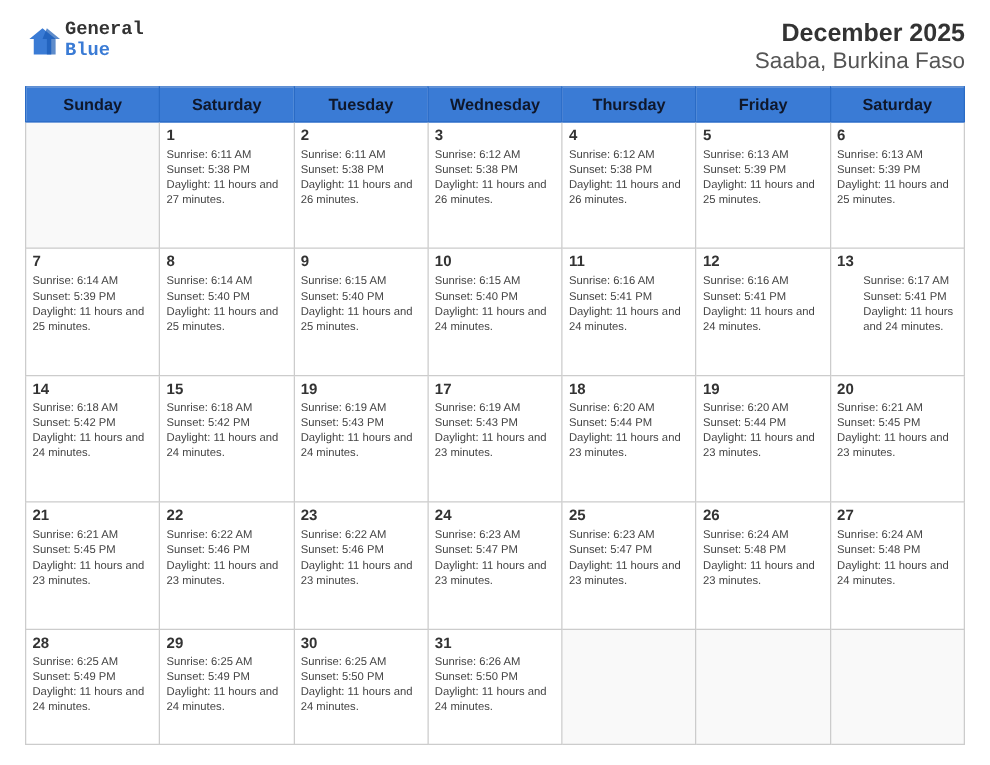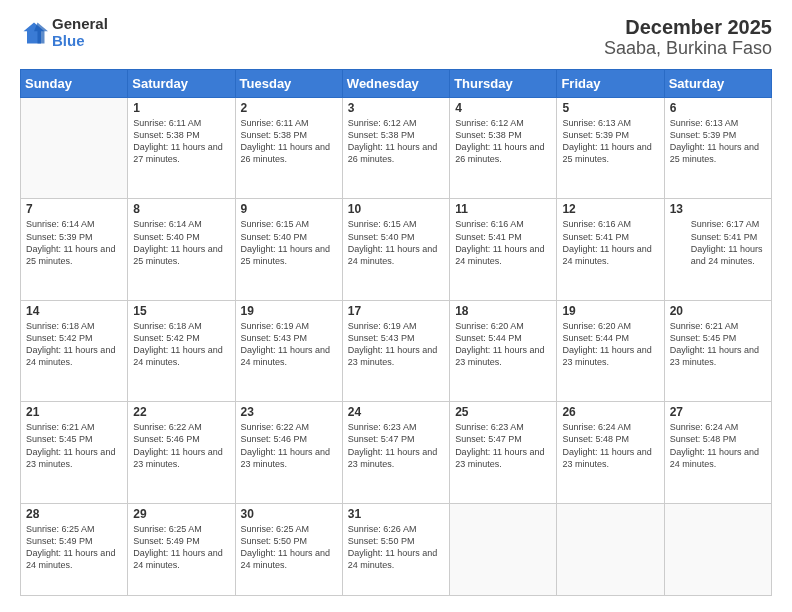--- a/index.html
+++ b/index.html
@@ -27,20 +27,21 @@
       display: flex;
       align-items: center;
       gap: 4px;
     }
     .logo-text {
       display: flex;
       flex-direction: column;
       font-size: 15px;
       font-weight: bold;
       line-height: 1.1;
+      font-family: Liberation Mono, monospace;
     }
     .logo-general { color: #333; }
     .logo-blue { color: #3a7bd5; }
     .logo-icon {
       width: 28px;
       height: 28px;
     }
     .title-area {
       text-align: right;
     }
@@ -56,22 +57,22 @@
     }
     .calendar {
       flex: 1;
       border: 1px solid #ccc;
       border-collapse: collapse;
       width: 100%;
       table-layout: fixed;
     }
     .calendar th {
       background-color: #3a7bd5;
-      color: #ffffff;
-      text-align: left;
+      color: #0f172a;
+      text-align: center;
       padding: 6px 4px;
       font-size: 13px;
       border: 1px solid #2a6bc5;
       margin-top: 16px;
     }
     .calendar td {
       vertical-align: top;
       border: 1px solid #ccc;
       padding: 3px 5px;
       font-size: 9.5px;

